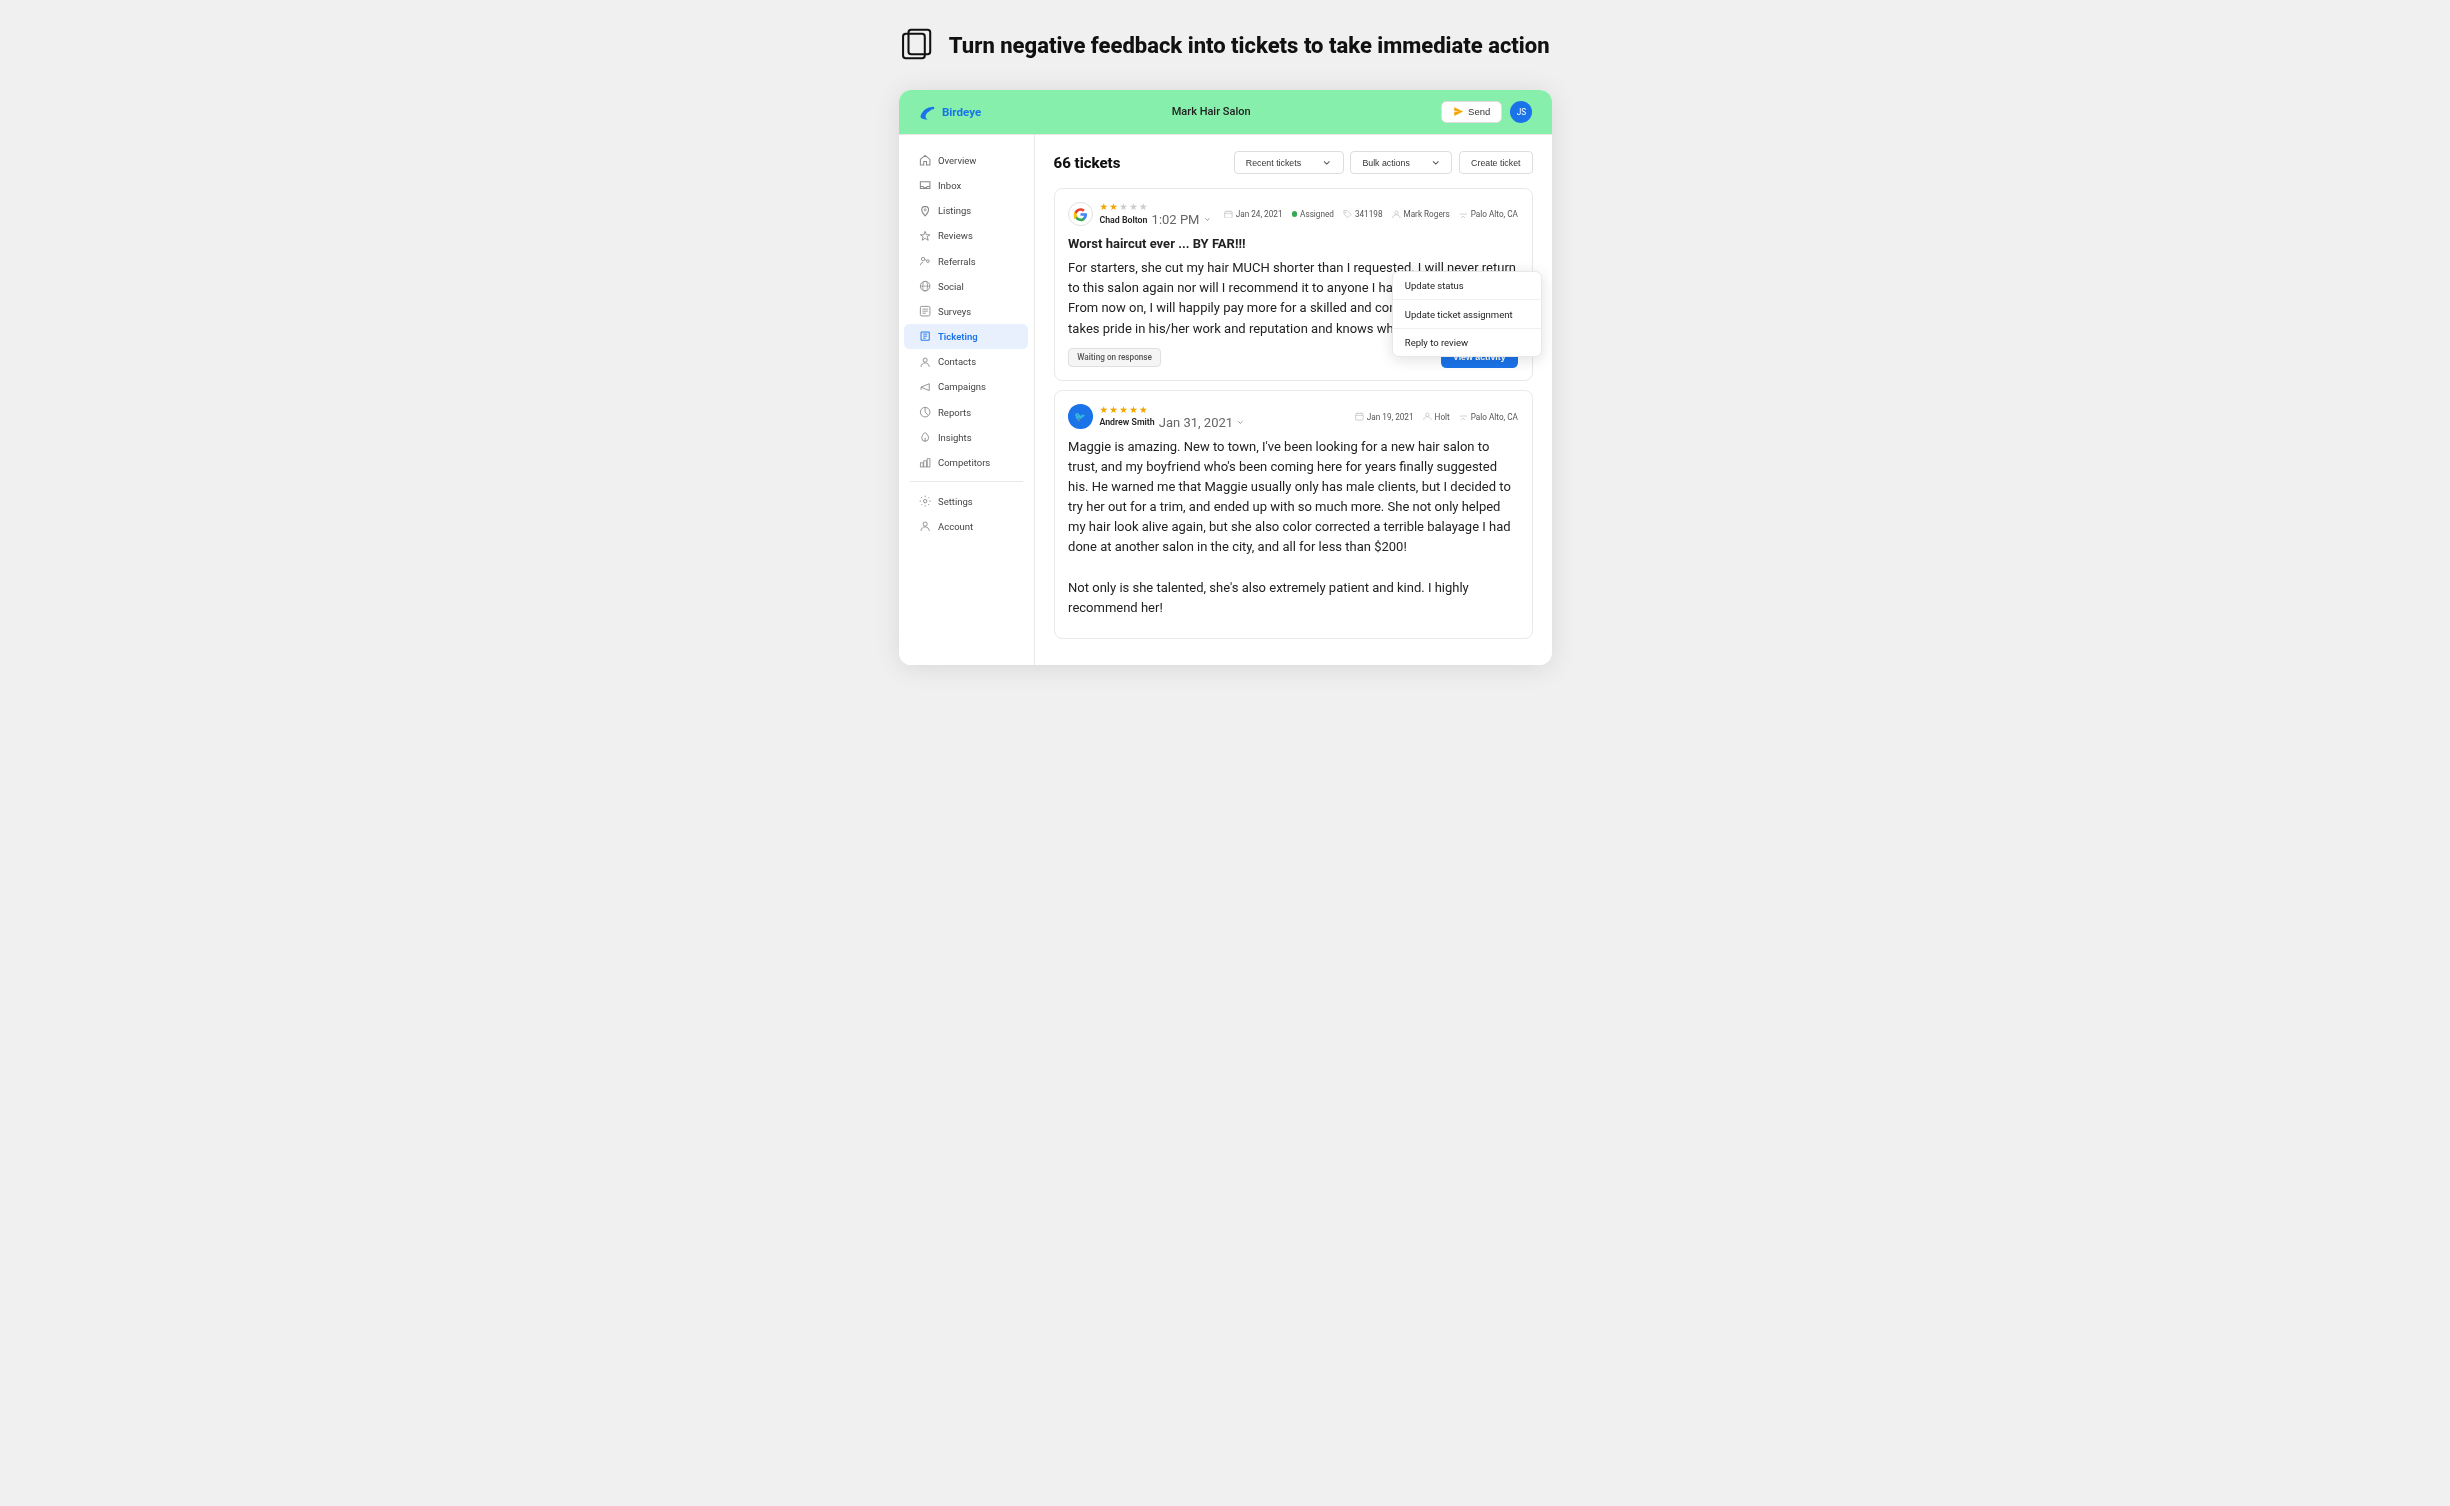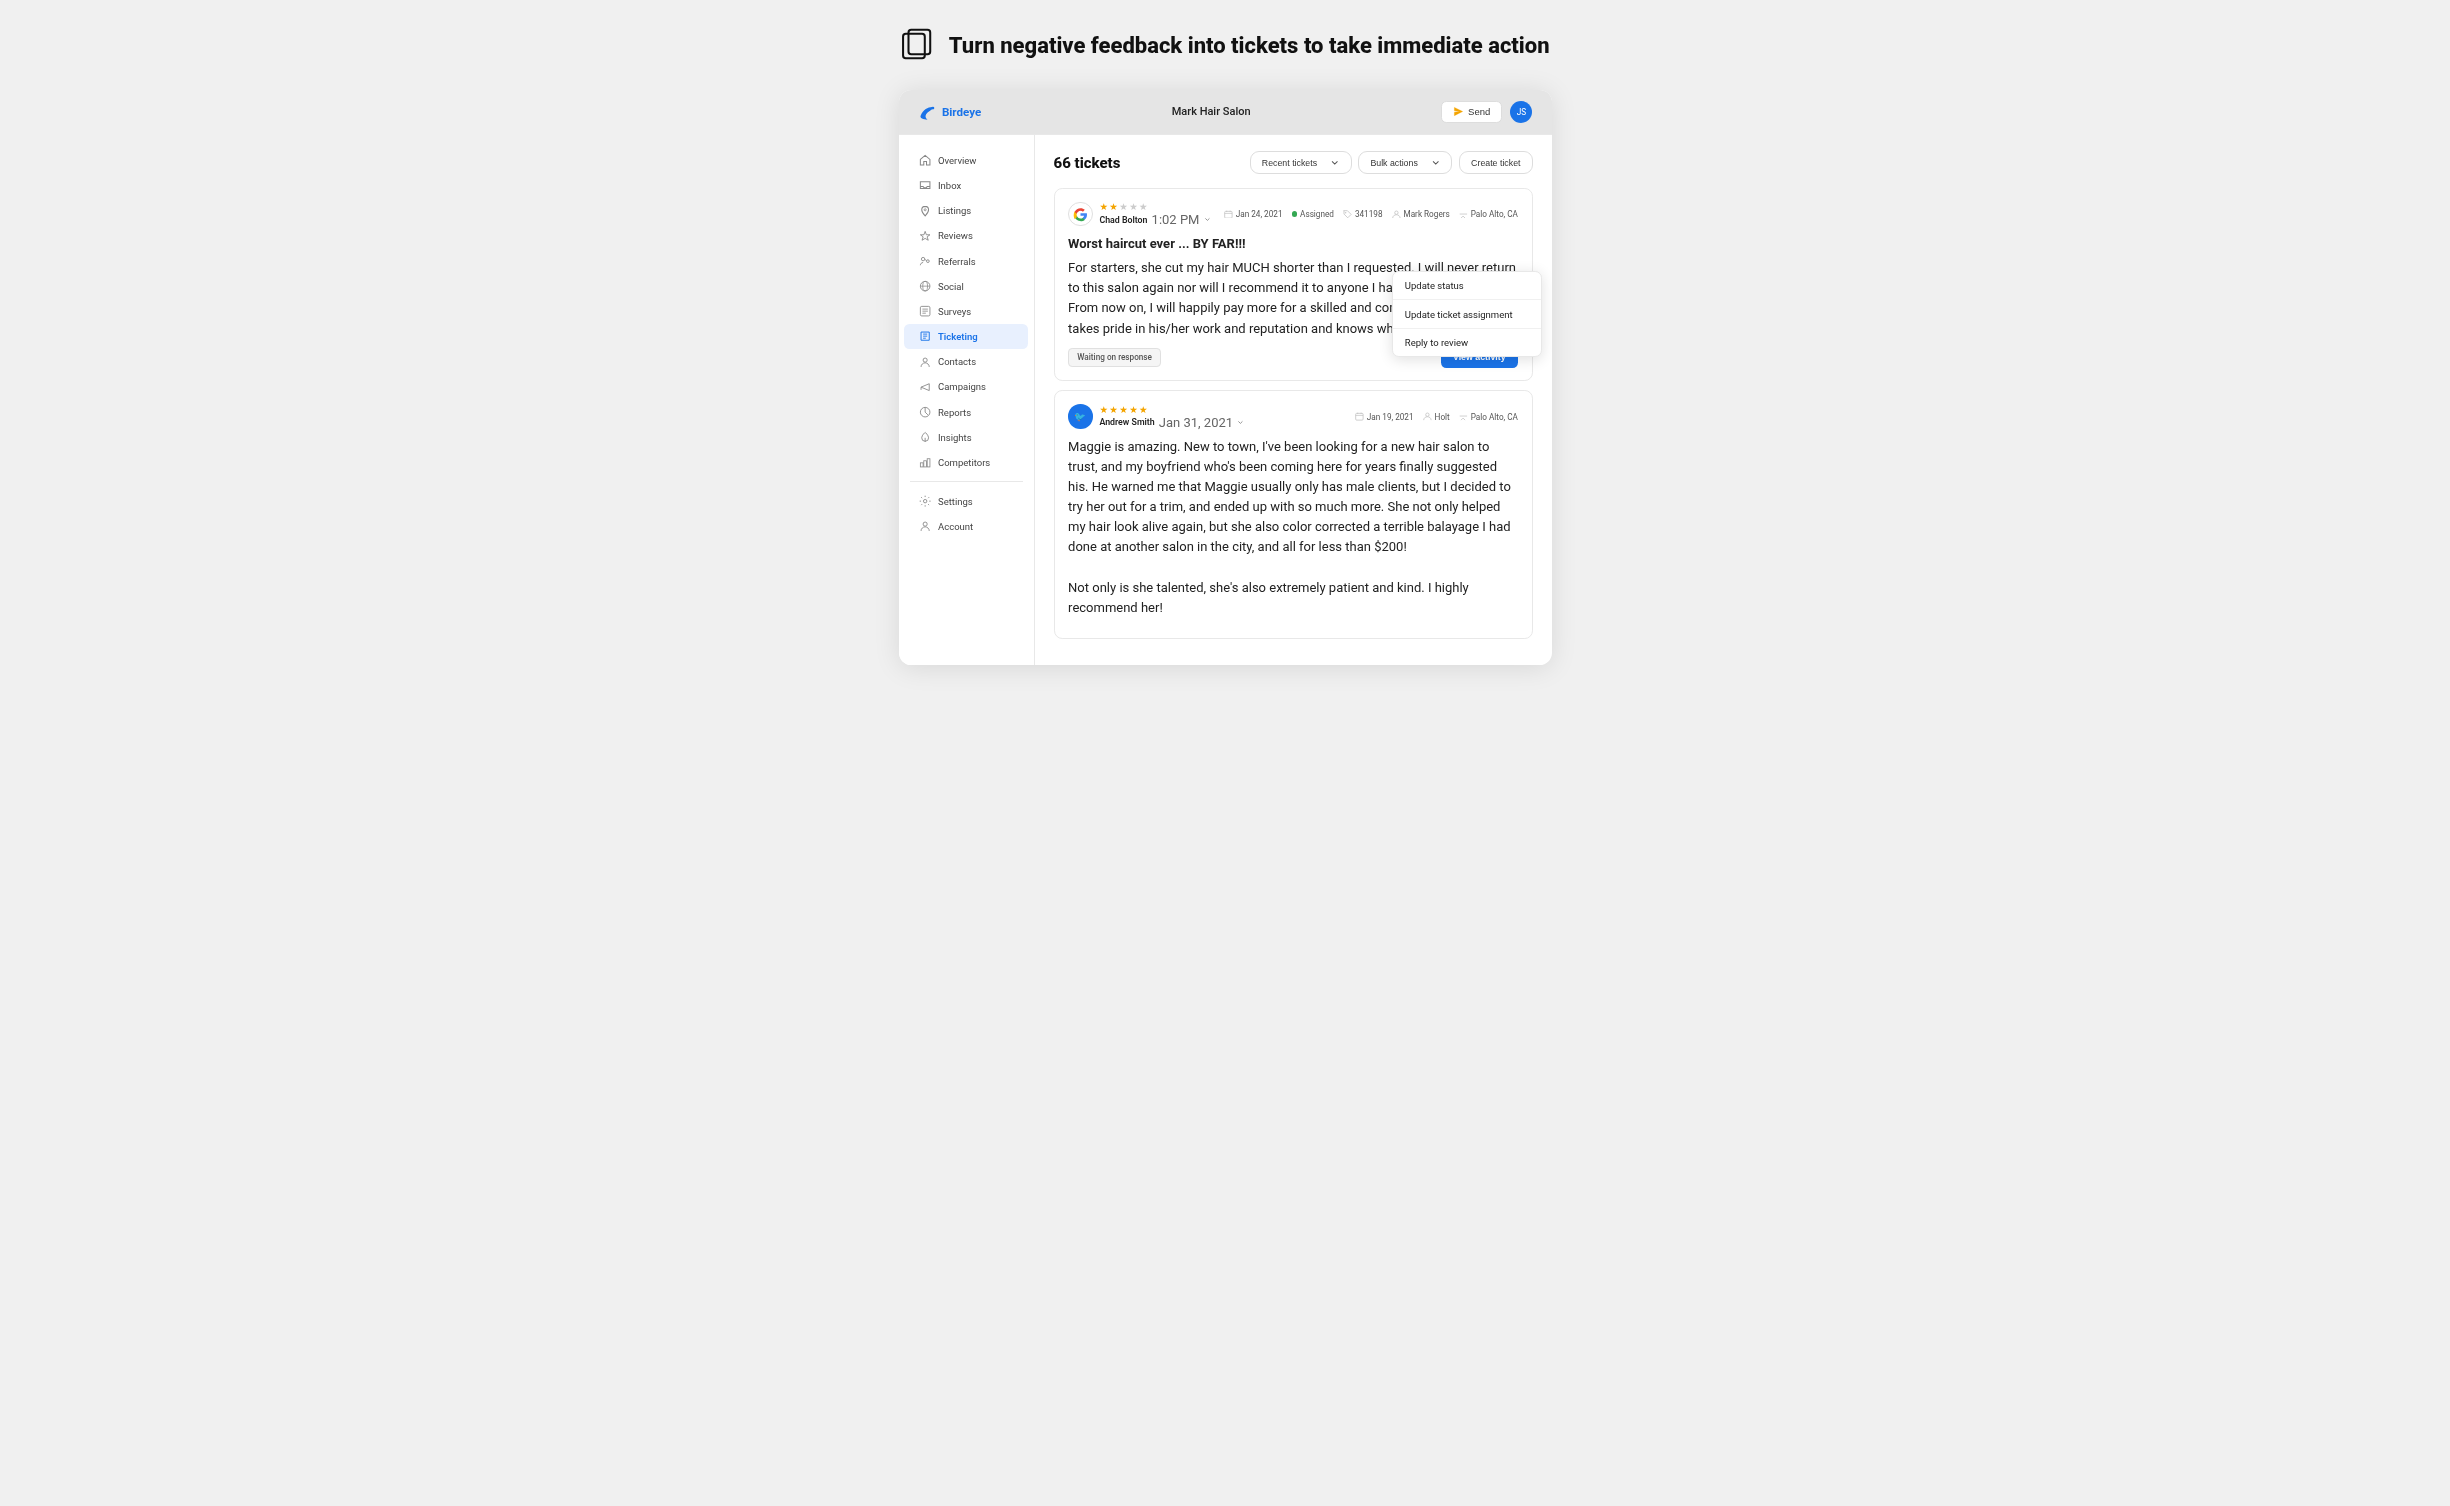--- a/index.html
+++ b/index.html
@@ -37,21 +37,21 @@
       display: flex;
       flex-direction: column;
     }
     
     .topbar {
       display: flex;
       align-items: center;
       justify-content: space-between;
       padding: 11px 19px;
       border-bottom: 0.7px solid #e8e8e8;
-      background: #e5e5e5;
+      background: #86efac;
     }
     .brand {
       display: flex;
       align-items: center;
       gap: 5.4px;
       font-weight: 700;
       font-size: 11.6px;
       color: #1a73e8;
     }
     .brand-icon {
@@ -152,24 +152,24 @@
       font-weight: 800;
       color: #111;
     }
     .header-actions {
       display: flex;
       gap: 6.8px;
     }
     .action-btn {
       display: flex;
       align-items: center;
-      gap: 13px;
+      gap: 21px;
       padding: 5.4px 11px;
       border: 0.7px solid #ddd;
-      border-radius: 9px;
+      border-radius: 4px;
       background: #fff;
       font-size: 8.8px;
       font-weight: 500;
       color: #333;
       cursor: pointer;
     }
     .action-btn.primary {
       background: #fff;
       border-color: #ddd;
     }

